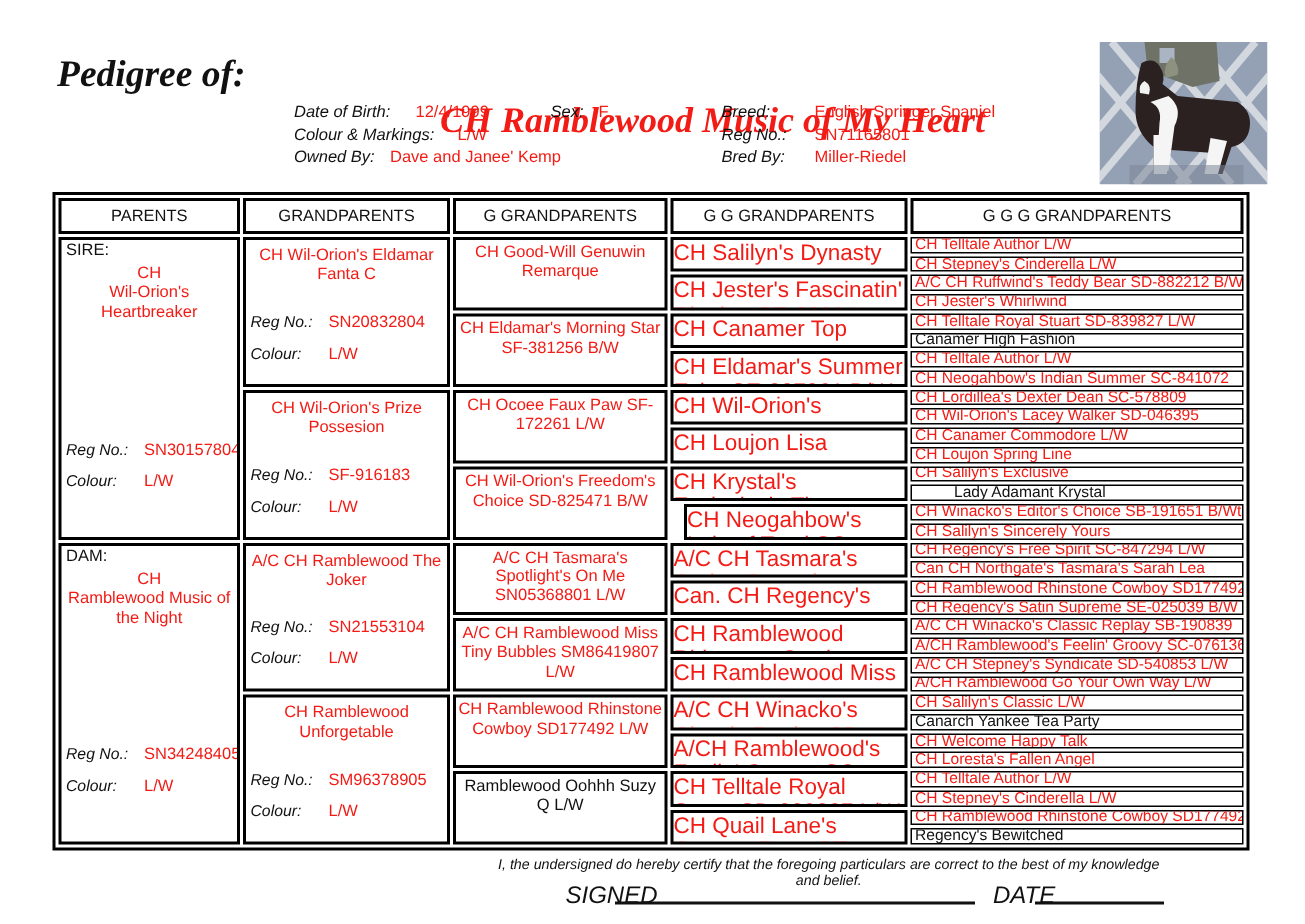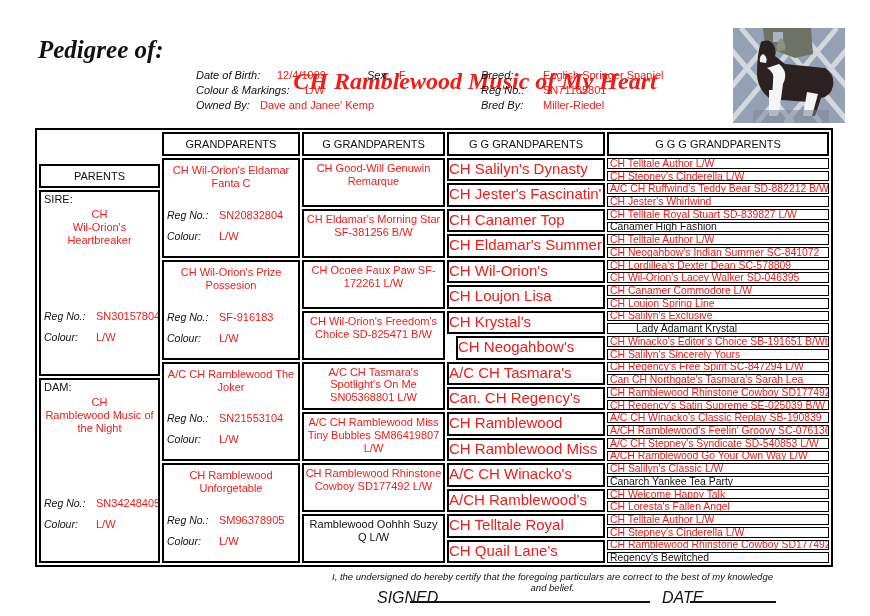--- a/index.html
+++ b/index.html
@@ -13,21 +13,21 @@
       font-family:"Liberation Serif",serif;font-size:24px;font-weight:bold;
       font-style:italic;color:#f21b15;white-space:nowrap;margin-top:34px;}
   .flabel{font-size:11px;font-style:italic;color:#111;white-space:nowrap;}
   .fvalue{font-size:11px;color:#f21b15;white-space:nowrap;}
   
   #dog-photo{left:733px;top:28px;width:112px;height:95px;}
   
   #ptable{left:35px;top:128px;width:798px;height:439px;border:2px solid #000;
       box-sizing:border-box;display:flex;padding:1px;background:#fff;}
   .col{display:flex;flex-direction:column;min-width:0;}
-  .col1{flex:0 0 123px;margin-top:32px;} .col2{flex:0 0 140px;} .col3{flex:0 0 145px;}
+  .col1{flex:0 0 123px;} .col2{flex:0 0 140px;} .col3{flex:0 0 145px;}
   .col4{flex:0 0 160px;} .col5{flex:1 1 auto;}
   .hd{flex:0 0 20px;margin:1px;border:2px solid #000;display:flex;
       align-items:center;justify-content:center;font-size:11px;color:#111;
       white-space:nowrap;overflow:hidden;}
   .cell{margin:1px;border:2px solid #000;box-sizing:border-box;min-height:0;
       overflow:hidden;}
   .span16{flex:16 16 0;} .span8{flex:8 8 0;justify-content:center;} .span4{flex:4 4 0;}
   .span2{flex:2 2 0;} .span1{flex:1 1 0;}
   .pcell{display:flex;flex-direction:column;font-size:11px;}
   .role{padding:1px 3px;text-align:left;color:#111;}

